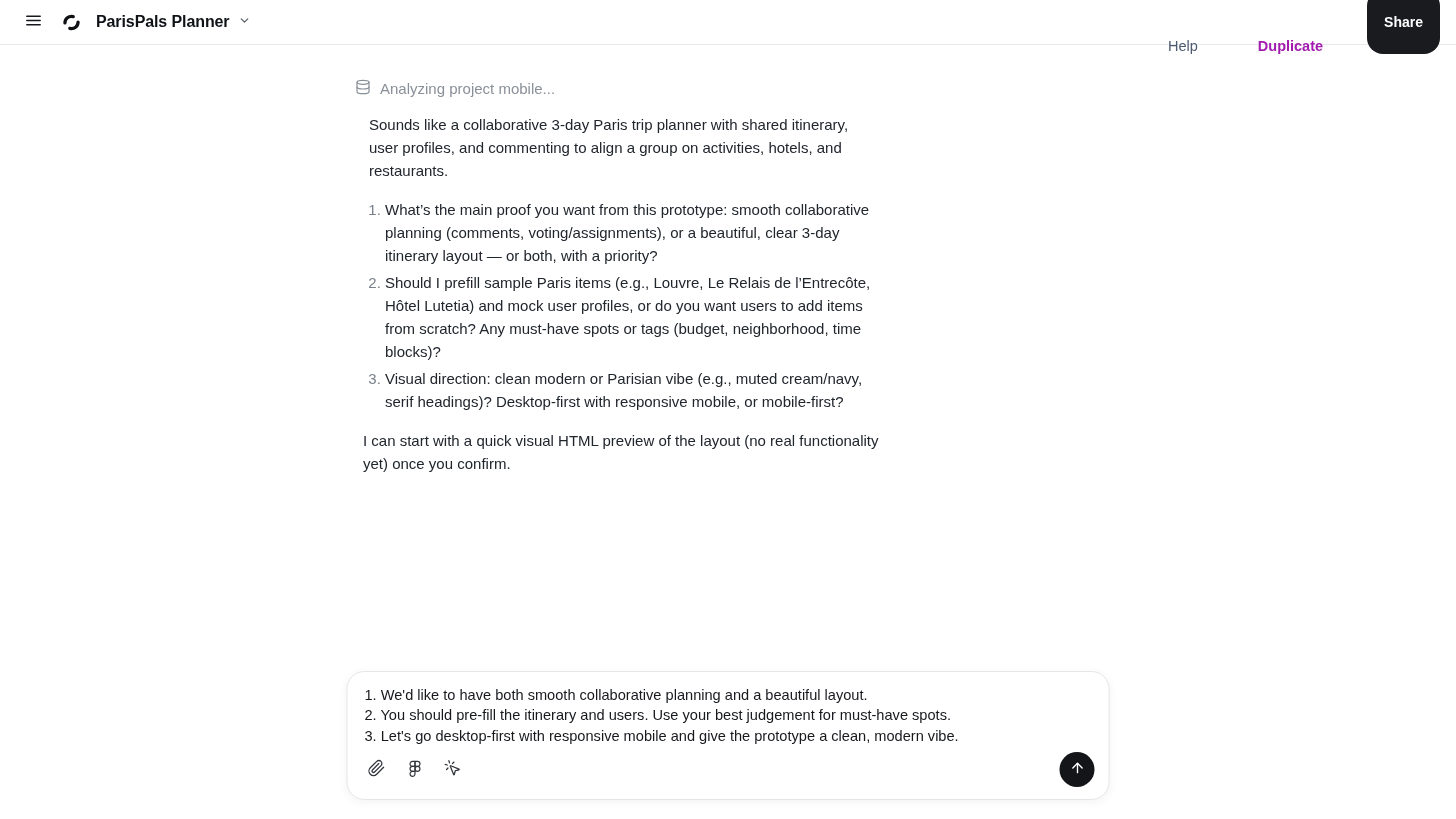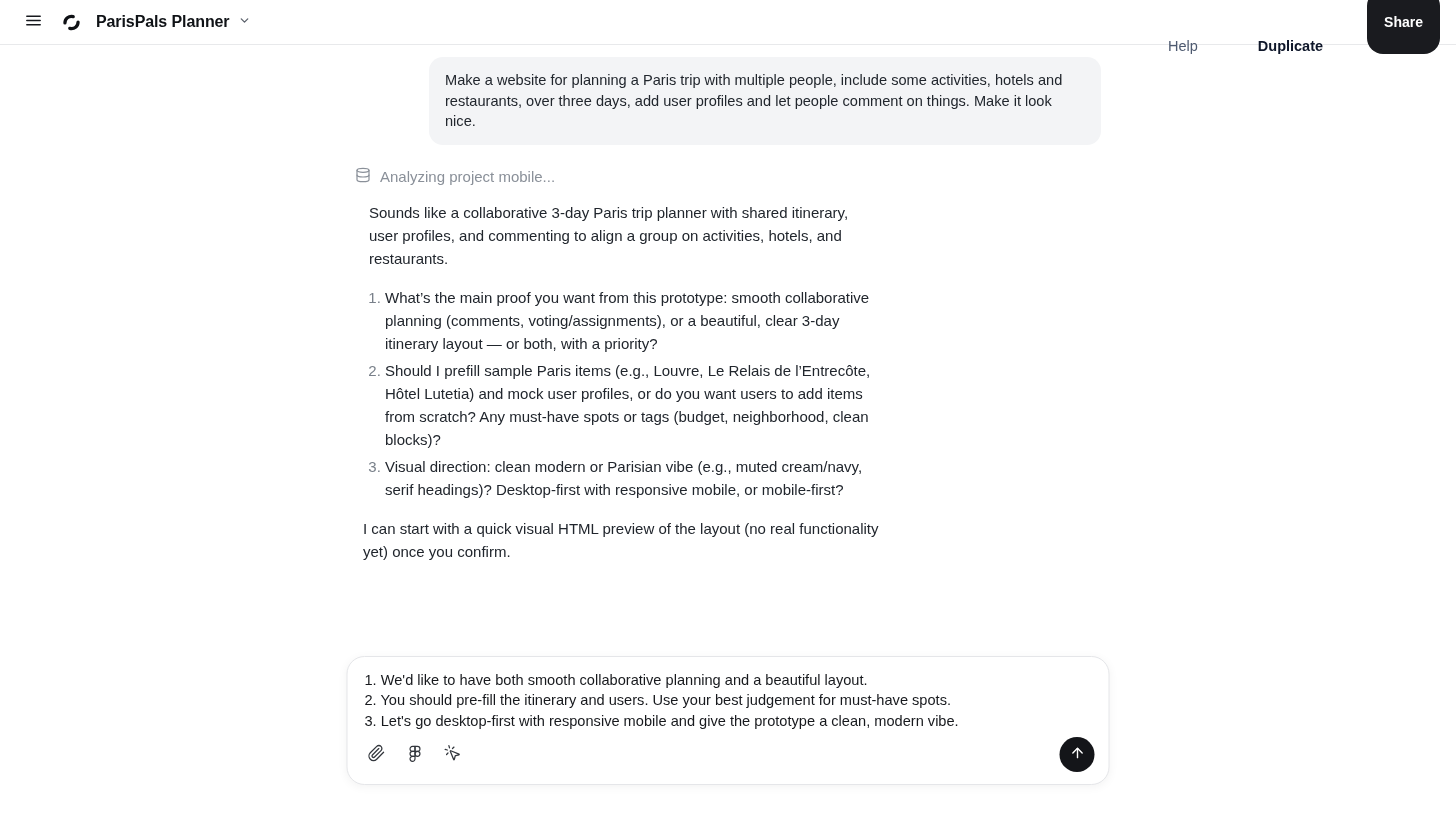--- a/index.html
+++ b/index.html
@@ -30,21 +30,21 @@
   .title-wrap { display: flex; align-items: center; gap: 8px; cursor: pointer; }
   .app-title { font-size: 16px; font-weight: 700; color: #0f1216; letter-spacing: -0.1px; }
   .header-right { display: flex; align-items: flex-end; gap: 44px; }
   .help-link {
     background: none; border: none; cursor: pointer;
     font-size: 14.5px; font-weight: 500; color: #4e5a70;
     font-family: inherit;
   }
   .duplicate-btn {
     background: none; border: none; cursor: pointer;
-    font-size: 14.5px; font-weight: 600; color: #0f172a;
+    font-size: 14.5px; font-weight: 600; color: #a21caf;
     font-family: inherit;
     padding-left: 16px;
   }
   .share-btn {
     background: #1a1b1f; color: #ffffff;
     border: none; cursor: pointer;
     font-size: 14px; font-weight: 600;
     padding: 24px 17px; border-radius: 16px;
     font-family: inherit;
   }
@@ -70,21 +70,21 @@
   .assistant-msg { max-width: 526px; margin-top: 15px; font-size: 15px; line-height: 23px; color: #21262d; }
   .assistant-msg p { margin: 0 0 16px 14px; }
   .assistant-msg ol { padding-left: 30px; margin: 16px 0; }
   .assistant-msg li { margin-bottom: 4px; }
   .assistant-msg li::marker { color: #79808a; }
   .assistant-msg p.outro { margin: 16px 0 0 8px; }
 
   
   .composer {
     position: absolute; left: 50%; transform: translateX(-50%);
-    bottom: 34px;
+    bottom: 19px;
     width: 763px;
     background: #ffffff;
     border: 1px solid #e5e6e9;
     border-radius: 18px;
     box-shadow: 0 2px 10px rgba(20,22,28,0.05);
     display: flex; flex-direction: column;
   }
   .composer textarea {
     width: 100%; height: 74px;
     border: none; outline: none; resize: none; background: transparent;
@@ -141,38 +141,37 @@
   <div class="header-right">
     <button class="help-link">Help</button>
     <button class="duplicate-btn">Duplicate</button>
     <button class="share-btn">Share</button>
   </div>
 </header>
 
 <main class="main-area">
   <div class="chat-col">
 
-    <div class="user-bubble">Make a website for planning a Paris trip with multiple people, include some activities, hotels and restaurants, over three days, add user profiles and let people comment on things. Make it look nice.</div>
 
     <div class="status-row">
       <span>
         <svg width="16" height="16" viewBox="0 0 24 24" fill="none" stroke="#8a9099" stroke-width="1.8" stroke-linecap="round" stroke-linejoin="round">
           <ellipse cx="12" cy="5" rx="9" ry="3"></ellipse>
           <path d="M3 5v14a9 3 0 0 0 18 0V5"></path>
           <path d="M3 12a9 3 0 0 0 18 0"></path>
         </svg>
       </span>
       <span>Analyzing project mobile...</span>
     </div>
 
     <div class="assistant-msg">
       <p>Sounds like a collaborative 3-day Paris trip planner with shared itinerary, user profiles, and commenting to align a group on activities, hotels, and restaurants.</p>
       <ol>
         <li>What’s the main proof you want from this prototype: smooth collaborative planning (comments, voting/assignments), or a beautiful, clear 3-day itinerary layout — or both, with a priority?</li>
-        <li>Should I prefill sample Paris items (e.g., Louvre, Le Relais de l’Entrecôte, Hôtel Lutetia) and mock user profiles, or do you want users to add items from scratch? Any must-have spots or tags (budget, neighborhood, clean blocks)?</li>
+        <li>Should I prefill sample Paris items (e.g., Louvre, Le Relais de l’Entrecôte, Hôtel Lutetia) and mock user profiles, or do you want users to add items from scratch? Any must-have spots or tags (budget, neighborhood, time blocks)?</li>
         <li>Visual direction: clean modern or Parisian vibe (e.g., muted cream/navy, serif headings)? Desktop-first with responsive mobile, or mobile-first?</li>
       </ol>
       <p class="outro">I can start with a quick visual HTML preview of the layout (no real functionality yet) once you confirm.</p>
     </div>
 
   </div>
 
   <div class="composer">
     <textarea spellcheck="false" style="">1. We'd like to have both smooth collaborative planning and a beautiful layout.
 2. You should pre-fill the itinerary and users. Use your best judgement for must-have spots.

